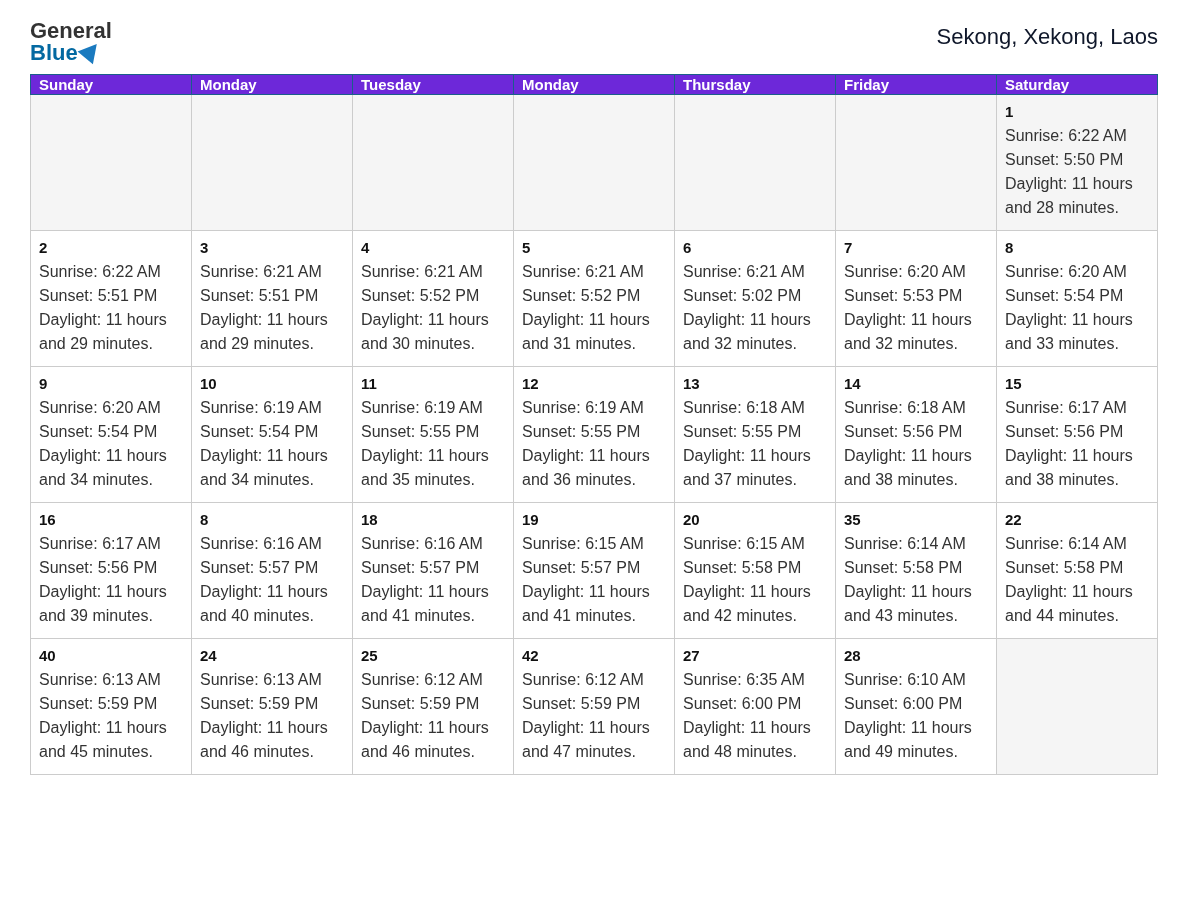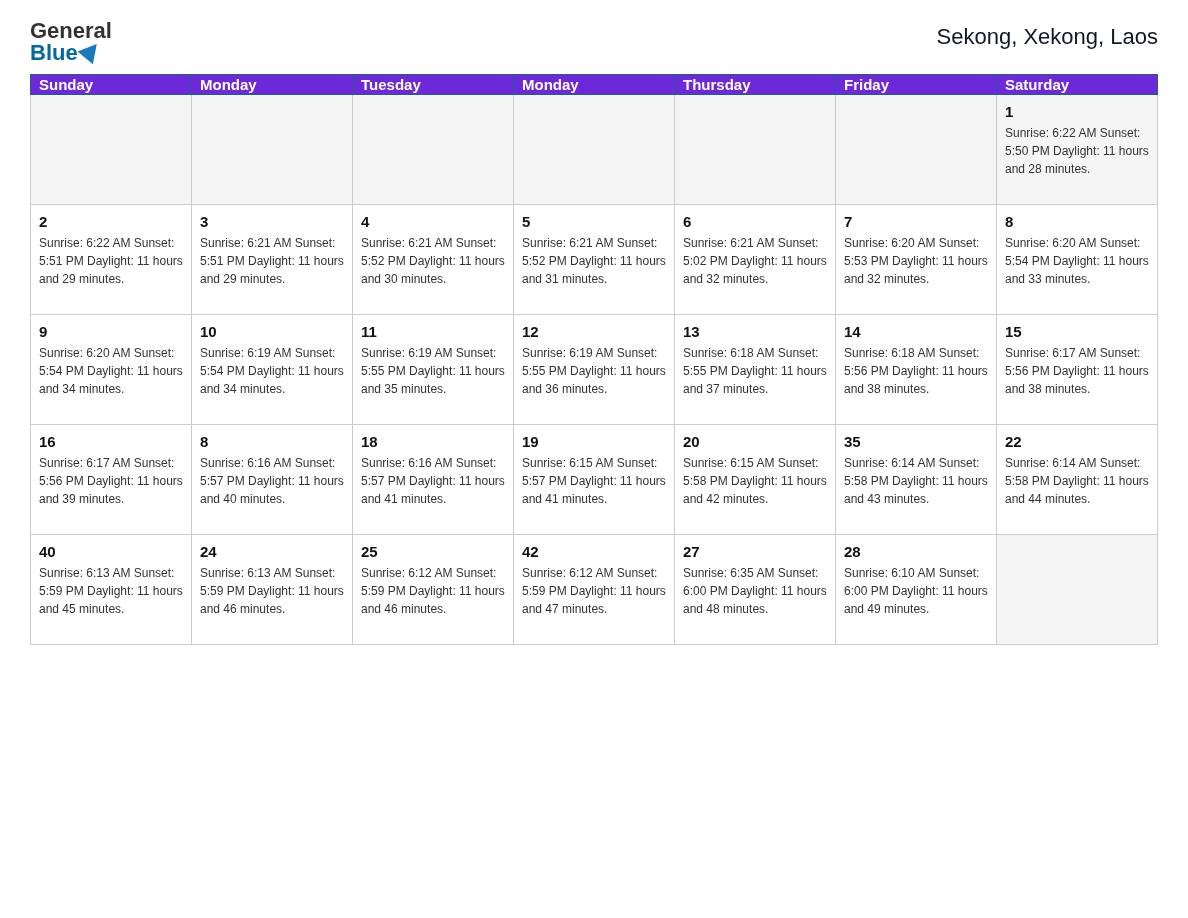--- a/index.html
+++ b/index.html
@@ -87,21 +87,21 @@
       background-color: #f5f5f5;
     }
     .day-number {
       font-size: 15px;
       font-weight: bold;
       color: #111;
       margin-bottom: 4px;
       display: block;
     }
     .day-info {
-      font-size: 12px;
+      font-size: 16px;
       color: #333;
       line-height: 1.5;
     }
     .empty-cell {
       background-color: #f5f5f5;
     }
   </style>
 </head>
 <body>
 

